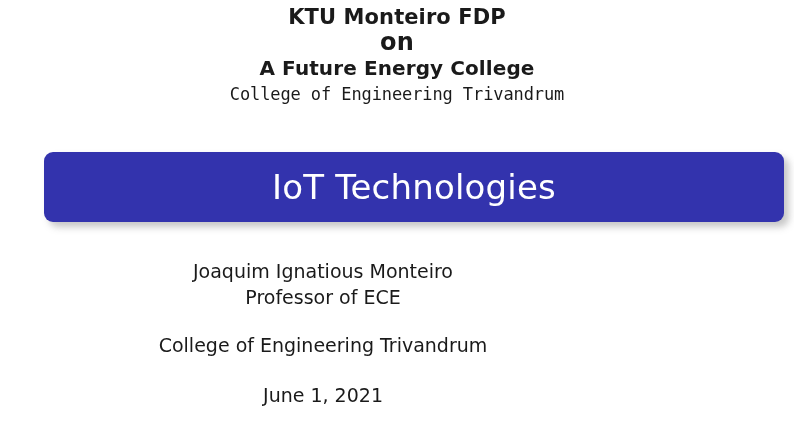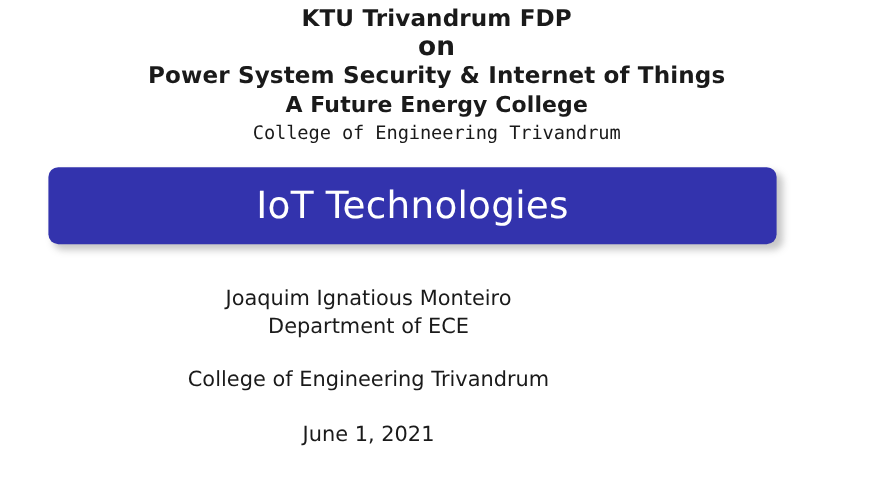--- a/index.html
+++ b/index.html
@@ -60,42 +60,42 @@
     line-height: 26px;
     letter-spacing: -0.1px;
     color: #1a1a1a;
   }
 
   
   .title-banner {
     position: absolute;
     left: 44px;
     top: 152px;
-    width: 662px;
+    width: 740px;
     height: 70px;
     background: #3333ad;
     border-radius: 9px;
     box-shadow: 5px 5px 7px rgba(130, 130, 130, 0.45);
     display: flex;
     align-items: center;
     justify-content: center;
   }
   .title-text {
     color: #ffffff;
     font-size: 34px;
     font-weight: normal;
     letter-spacing: 0.2px;
     line-height: 1;
   }
 
   
   .info {
     position: absolute;
     top: 258px;
-    left: 12px;
+    left: 0;
     width: 646px;
     text-align: center;
   }
   .info-line {
     font-size: 19px;
     line-height: 26px;
     font-weight: normal;
     color: #1a1a1a;
   }
   .info-gap {
@@ -104,33 +104,32 @@
   .info-gap-2 {
     height: 24px;
   }
 </style>
 </head>
 <body>
 
 <div class="slide">
 
   <div class="header">
-    <div class="header-line hl-1">KTU Trivandrum FDP</div>
+    <div class="header-line hl-1">KTU Monteiro FDP</div>
     <div class="header-line hl-2">on</div>
-    <div class="header-line hl-3">Power System Security &amp; Internet of Things</div>
     <div class="header-line hl-4">A Future Energy College</div>
     <div class="hl-inst">College of Engineering Trivandrum</div>
   </div>
 
   <div class="title-banner">
     <span class="title-text">IoT Technologies</span>
   </div>
 
   <div class="info">
     <div class="info-line">Joaquim Ignatious Monteiro</div>
-    <div class="info-line">Department of ECE</div>
+    <div class="info-line">Professor of ECE</div>
     <div class="info-gap"></div>
     <div class="info-line">College of Engineering Trivandrum</div>
     <div class="info-gap-2"></div>
     <div class="info-line">June 1, 2021</div>
   </div>
 
 </div>
 
 </body></html>

